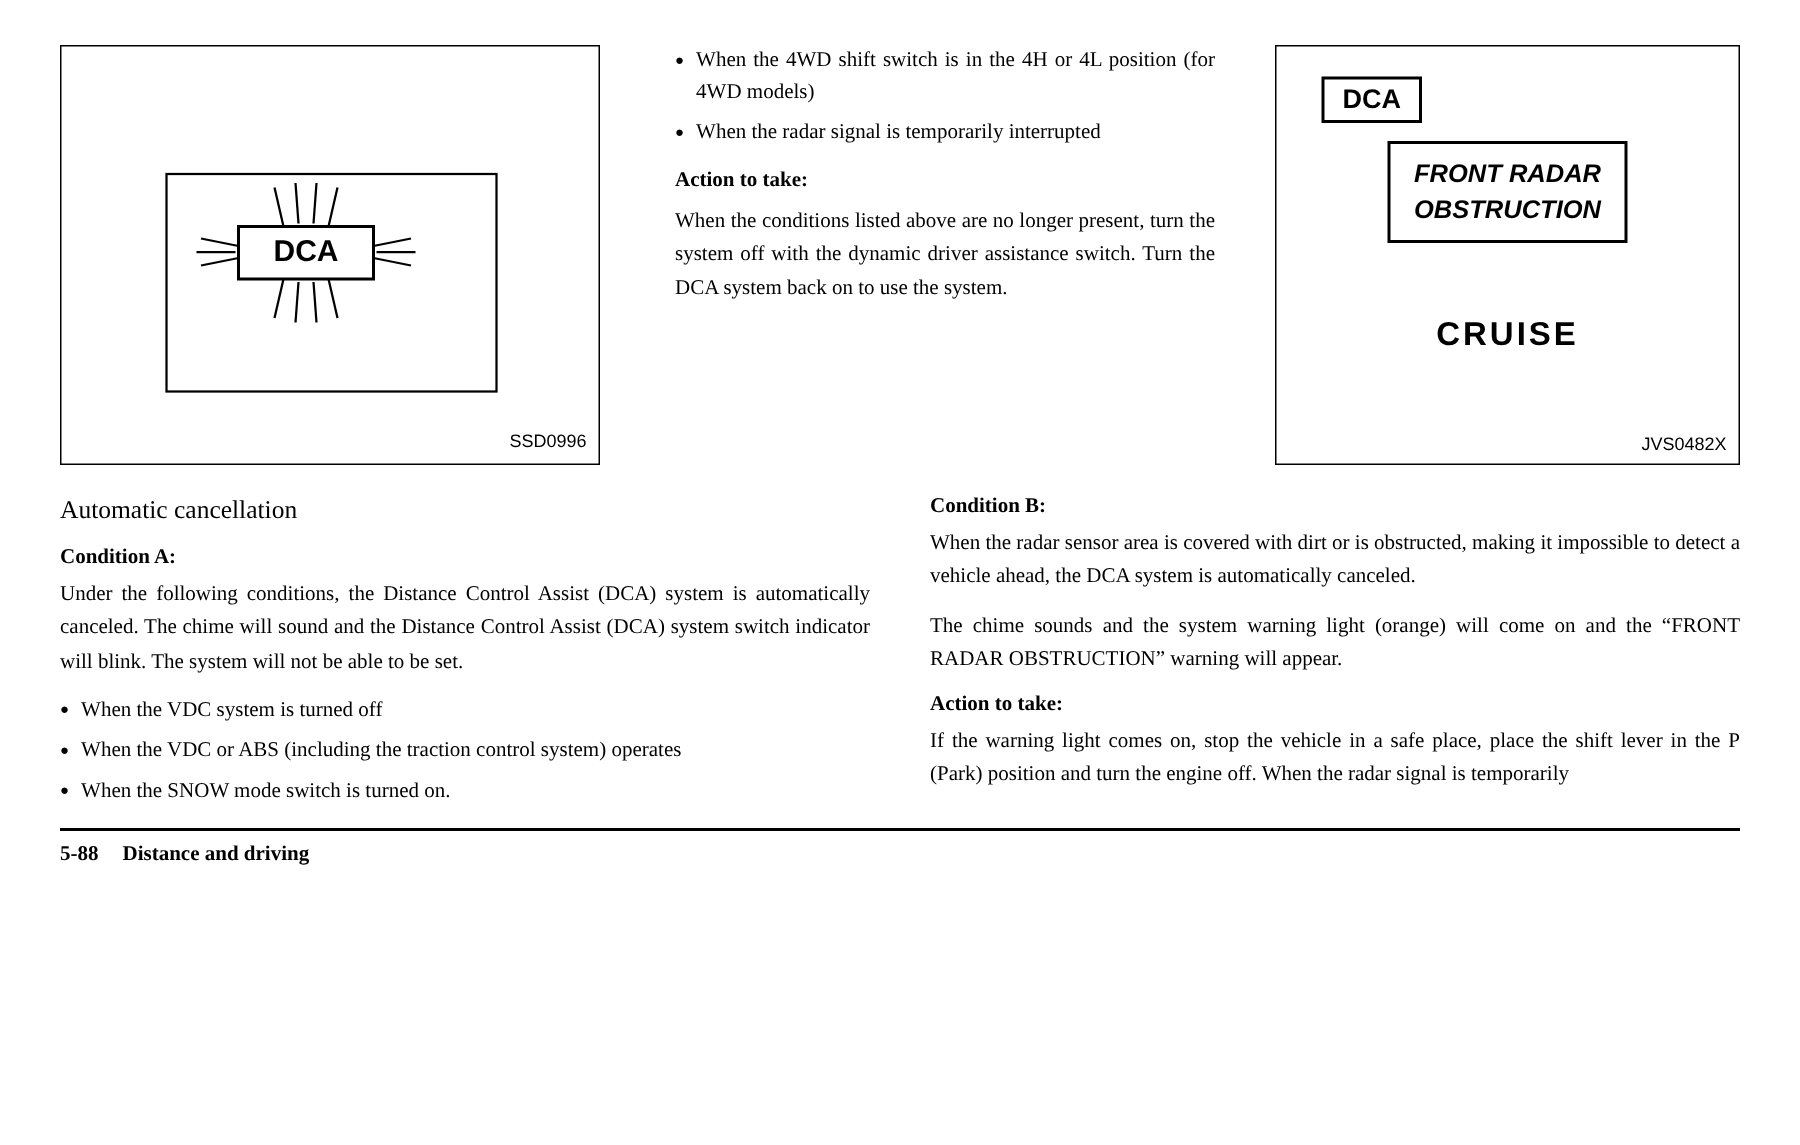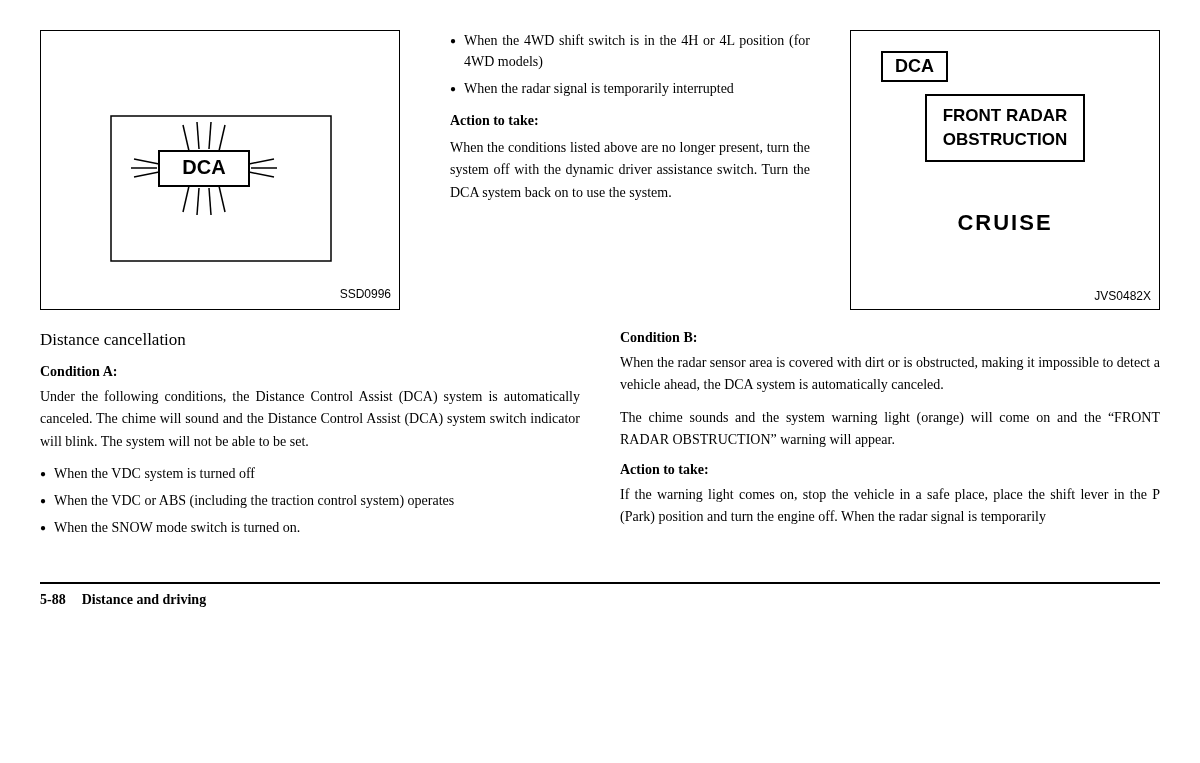--- a/index.html
+++ b/index.html
@@ -110,20 +110,21 @@
 
     .front-radar-box {
       border: 2px solid #000;
       padding: 8px 16px;
       text-align: center;
       font-size: 17px;
       font-weight: bold;
       font-family: Arial, sans-serif;
       line-height: 1.4;
       margin-bottom: 20px;
+      font-style: italic;
     }
 
     .cruise-text {
       font-size: 22px;
       font-weight: bold;
       font-family: Arial, sans-serif;
       letter-spacing: 2px;
       margin-top: 28px;
     }
 
@@ -162,21 +163,20 @@
     }
 
     .body-text {
       text-align: justify;
       line-height: 1.6;
       margin-bottom: 10px;
     }
 
     .footer-bar {
       border-top: 2px solid #000;
-      margin-top: 30px;
       padding-top: 8px;
       display: flex;
       align-items: center;
     }
 
     .page-number {
       font-weight: bold;
       margin-right: 16px;
       font-size: 14px;
     }
@@ -243,21 +243,21 @@
       </div>
       <div class="cruise-text">CRUISE</div>
       <span class="right-ref">JVS0482X</span>
     </div>
 
   </div>
 
   <div class="bottom-section">
 
     <div class="left-bottom">
-      <h2 class="section-title">Distance cancellation</h2>
+      <h2 class="section-title">Automatic cancellation</h2>
       <p class="condition-label">Condition A:</p>
       <p class="body-text">Under the following conditions, the Distance Control Assist (DCA) system is automatically canceled. The chime will sound and the Distance Control Assist (DCA) system switch indicator will blink. The system will not be able to be set.</p>
       <ul class="bullet-list">
         <li>
           <span>When the VDC system is turned off</span>
         </li>
         <li>
           <span>When the VDC or ABS (including the traction control system) operates</span>
         </li>
         <li>

